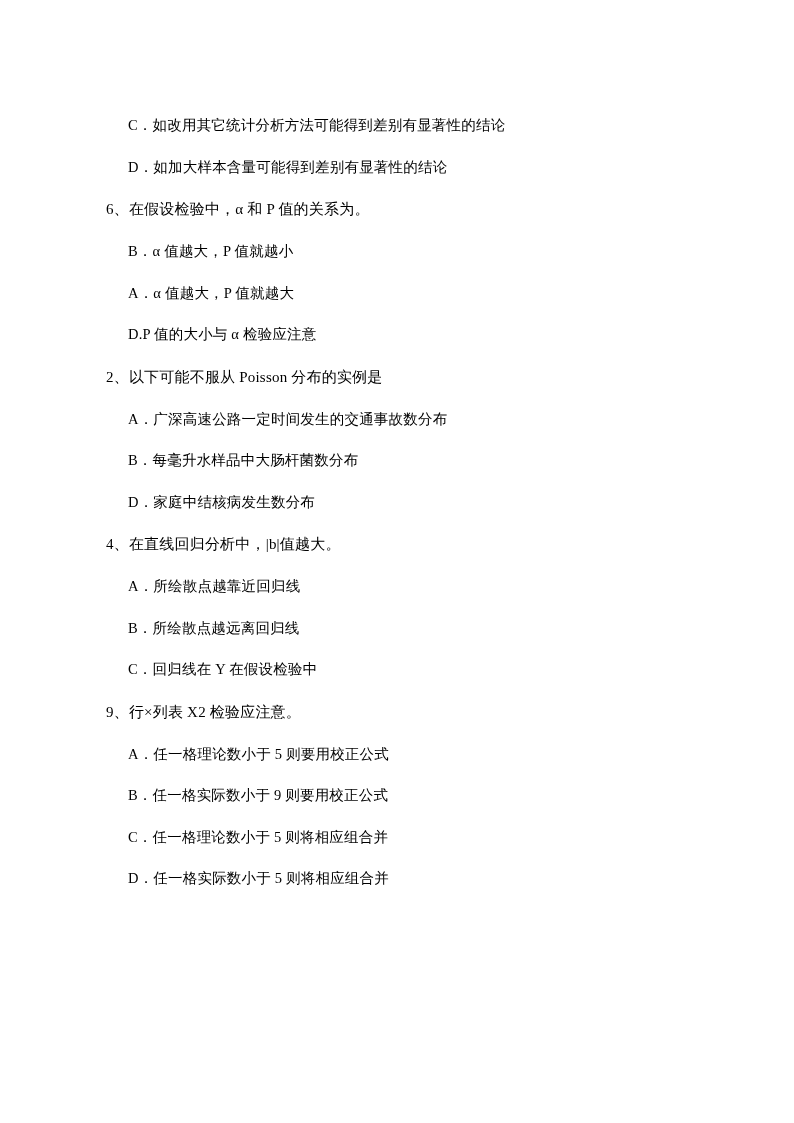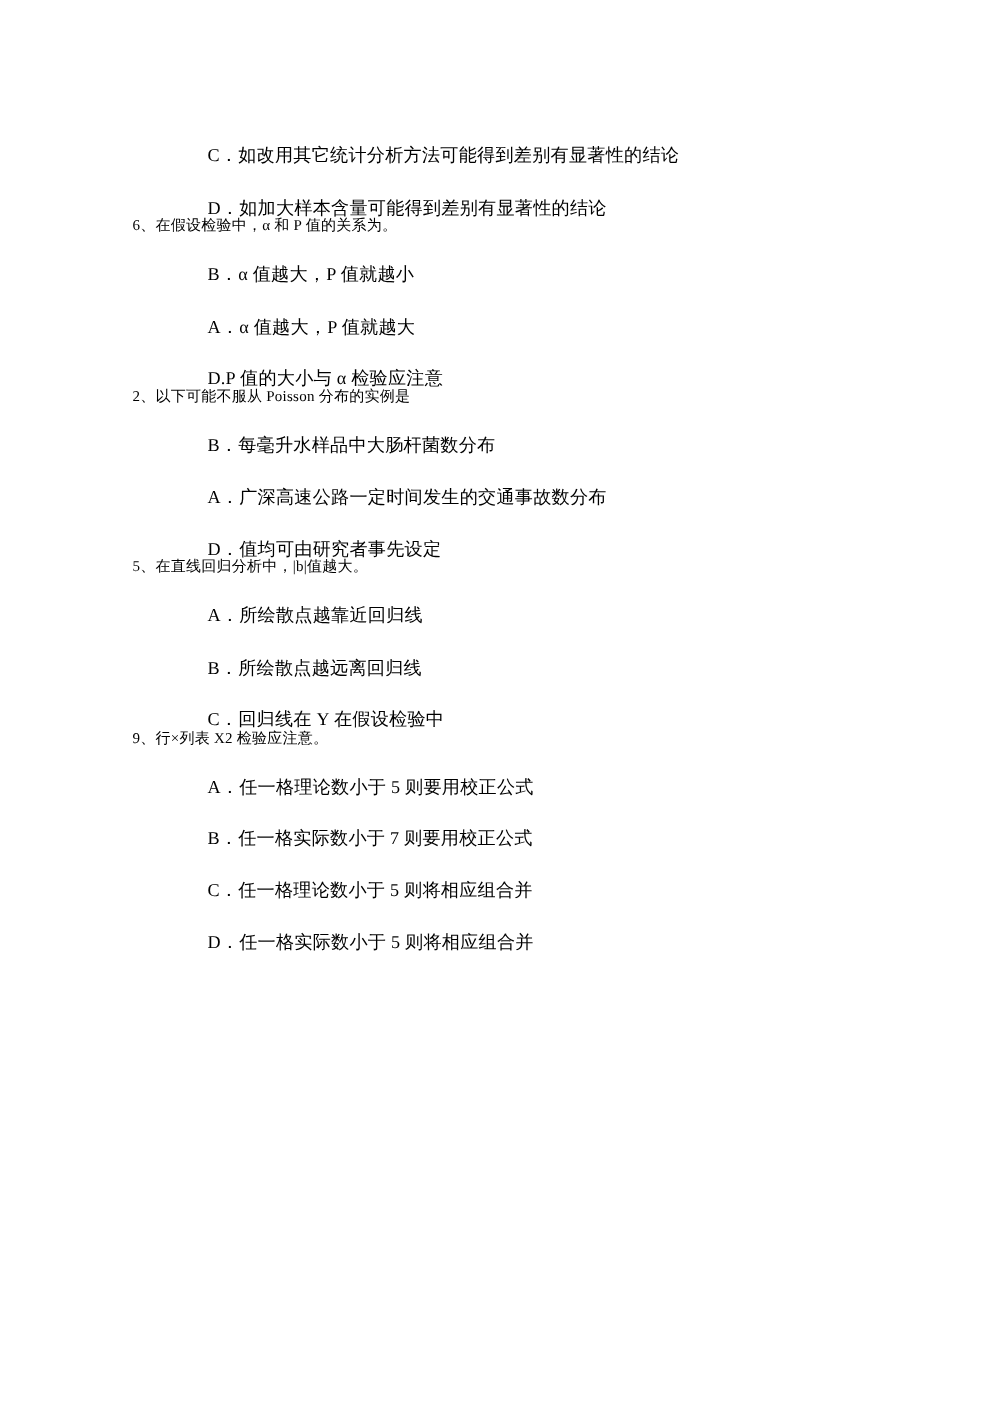--- a/index.html
+++ b/index.html
@@ -24,59 +24,60 @@
     padding: 0;
     box-sizing: border-box;
   }
   .content {
     position: absolute;
     left: 96px;
     top: 92px;
     width: 610px;
   }
   .q-stem {
-    font-size: 12px;
+    font-size: 15px;
     line-height: 1.0;
+    margin-top: 28px;
     margin-bottom: 0;
     margin-left: 10px;
     letter-spacing: 0.2px;
   }
   .q-stem:first-child {
     margin-top: 0;
   }
   .opt {
     font-size: 14.5px;
     line-height: 1.0;
     margin-top: 27px;
-    margin-left: 70px;
+    margin-left: 32px;
     letter-spacing: 0.2px;
     white-space: nowrap;
   }
   .opt-first {
     margin-top: 26px;
   }
 </style>
 </head>
 <body>
 
 <div class="page">
   <div class="content" id="doc-body">
       <div class="opt opt-first">C．如改用其它统计分析方法可能得到差别有显著性的结论</div>
       <div class="opt">D．如加大样本含量可能得到差别有显著性的结论</div>
       <div class="q-stem">6、在假设检验中，α 和 P 值的关系为。</div>
       <div class="opt">B．α 值越大，P 值就越小</div>
       <div class="opt">A．α 值越大，P 值就越大</div>
       <div class="opt">D.P 值的大小与 α 检验应注意</div>
       <div class="q-stem">2、以下可能不服从 Poisson 分布的实例是</div>
+      <div class="opt">A．广深高速公路一定时间发生的交通事故数分布</div>
       <div class="opt">B．每毫升水样品中大肠杆菌数分布</div>
-      <div class="opt">A．广深高速公路一定时间发生的交通事故数分布</div>
-      <div class="opt">D．值均可由研究者事先设定</div>
-      <div class="q-stem">5、在直线回归分析中，|b|值越大。</div>
+      <div class="opt">D．家庭中结核病发生数分布</div>
+      <div class="q-stem">4、在直线回归分析中，|b|值越大。</div>
       <div class="opt">A．所绘散点越靠近回归线</div>
       <div class="opt">B．所绘散点越远离回归线</div>
       <div class="opt">C．回归线在 Y 在假设检验中</div>
       <div class="q-stem">9、行×列表 Χ2 检验应注意。</div>
       <div class="opt">A．任一格理论数小于 5 则要用校正公式</div>
-      <div class="opt">B．任一格实际数小于 7 则要用校正公式</div>
+      <div class="opt">B．任一格实际数小于 9 则要用校正公式</div>
       <div class="opt">C．任一格理论数小于 5 则将相应组合并</div>
       <div class="opt">D．任一格实际数小于 5 则将相应组合并</div>
     </div>
 </div>
 
 </body></html>

